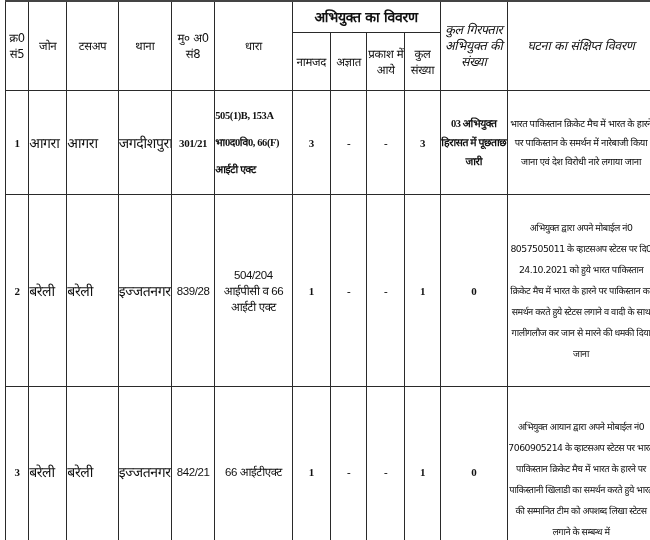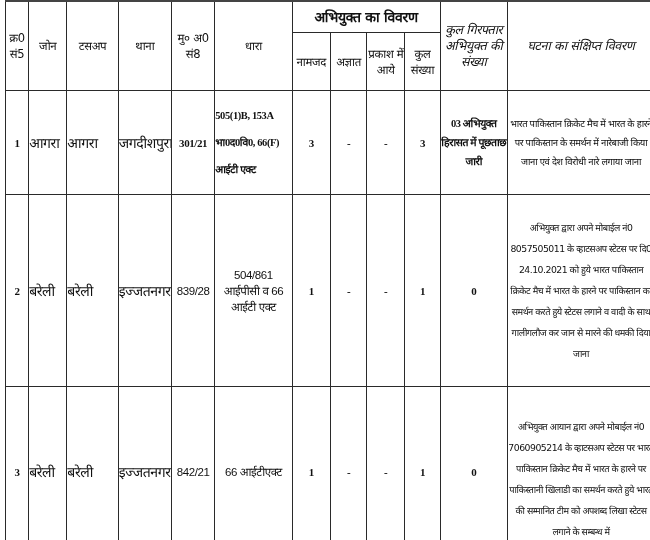--- a/index.html
+++ b/index.html
@@ -117,21 +117,21 @@
       <td class="num">3</td>
       <td class="center bold" style="line-height:19px;">03 अभियुक्त हिरासत में पूछताछ जारी</td>
       <td class="desc desc1">भारत पाकिस्तान क्रिकेट मैच में भारत के हारने पर पाकिस्तान के समर्थन में नारेबाजी किया जाना एवं देश विरोधी नारे लगाया जाना</td>
     </tr>
     <tr class="r2">
       <td class="num">2</td>
       <td class="left">बरेली</td>
       <td class="left">बरेली</td>
       <td class="left">इज्जतनगर</td>
       <td class="center sans">839/28</td>
-      <td class="center sans">504/861 आईपीसी व 66 आईटी एक्ट</td>
+      <td class="center sans">504/204 आईपीसी व 66 आईटी एक्ट</td>
       <td class="num">1</td>
       <td class="num dash">-</td>
       <td class="num dash">-</td>
       <td class="num">1</td>
       <td class="num">0</td>
       <td class="desc">अभियुक्त द्वारा अपने मोबाईल नं0 8057505011 के व्हाटसअप स्टेटस पर दि0 24.10.2021 को हुये भारत पाकिस्तान क्रिकेट मैच में भारत के हारने पर पाकिस्तान का समर्थन करते हुये स्टेटस लगाने व वादी के साथ गालीगलौज कर जान से मारने की धमकी दिया जाना</td>
     </tr>
     <tr class="r3">
       <td class="num">3</td>
       <td class="left">बरेली</td>

